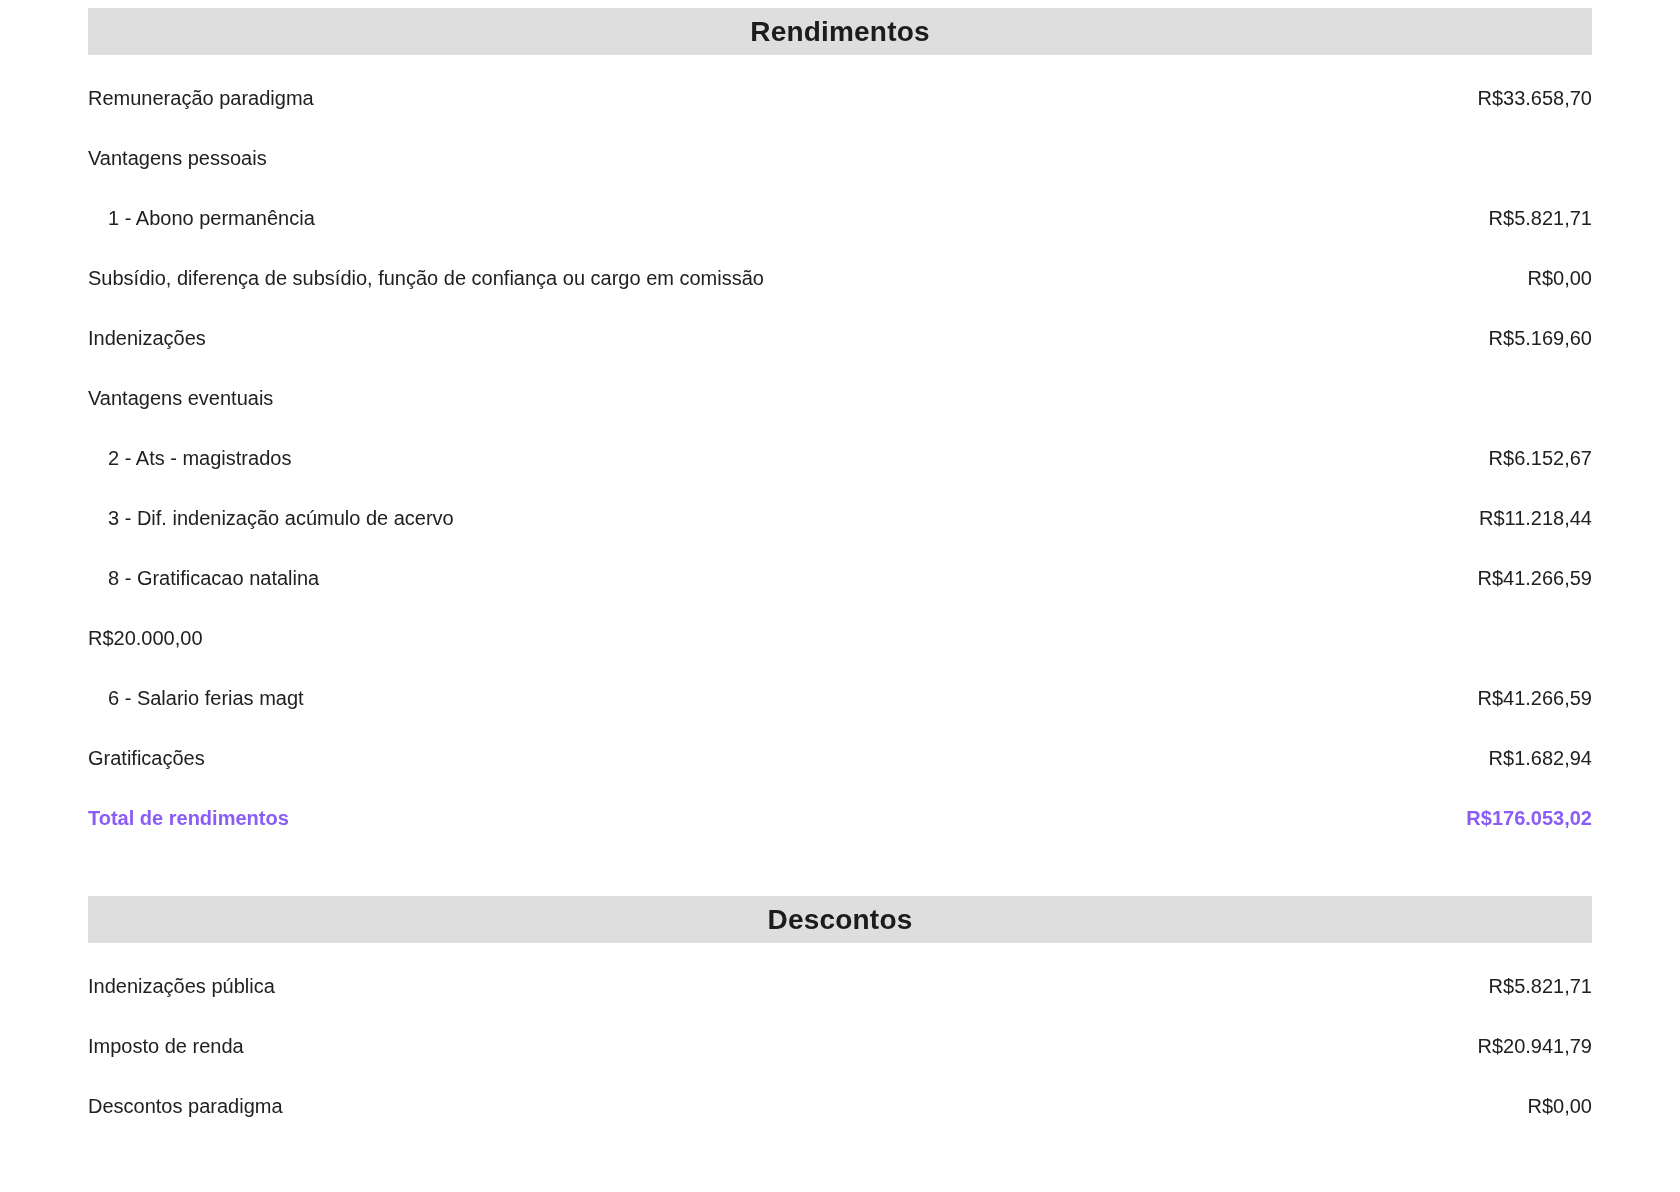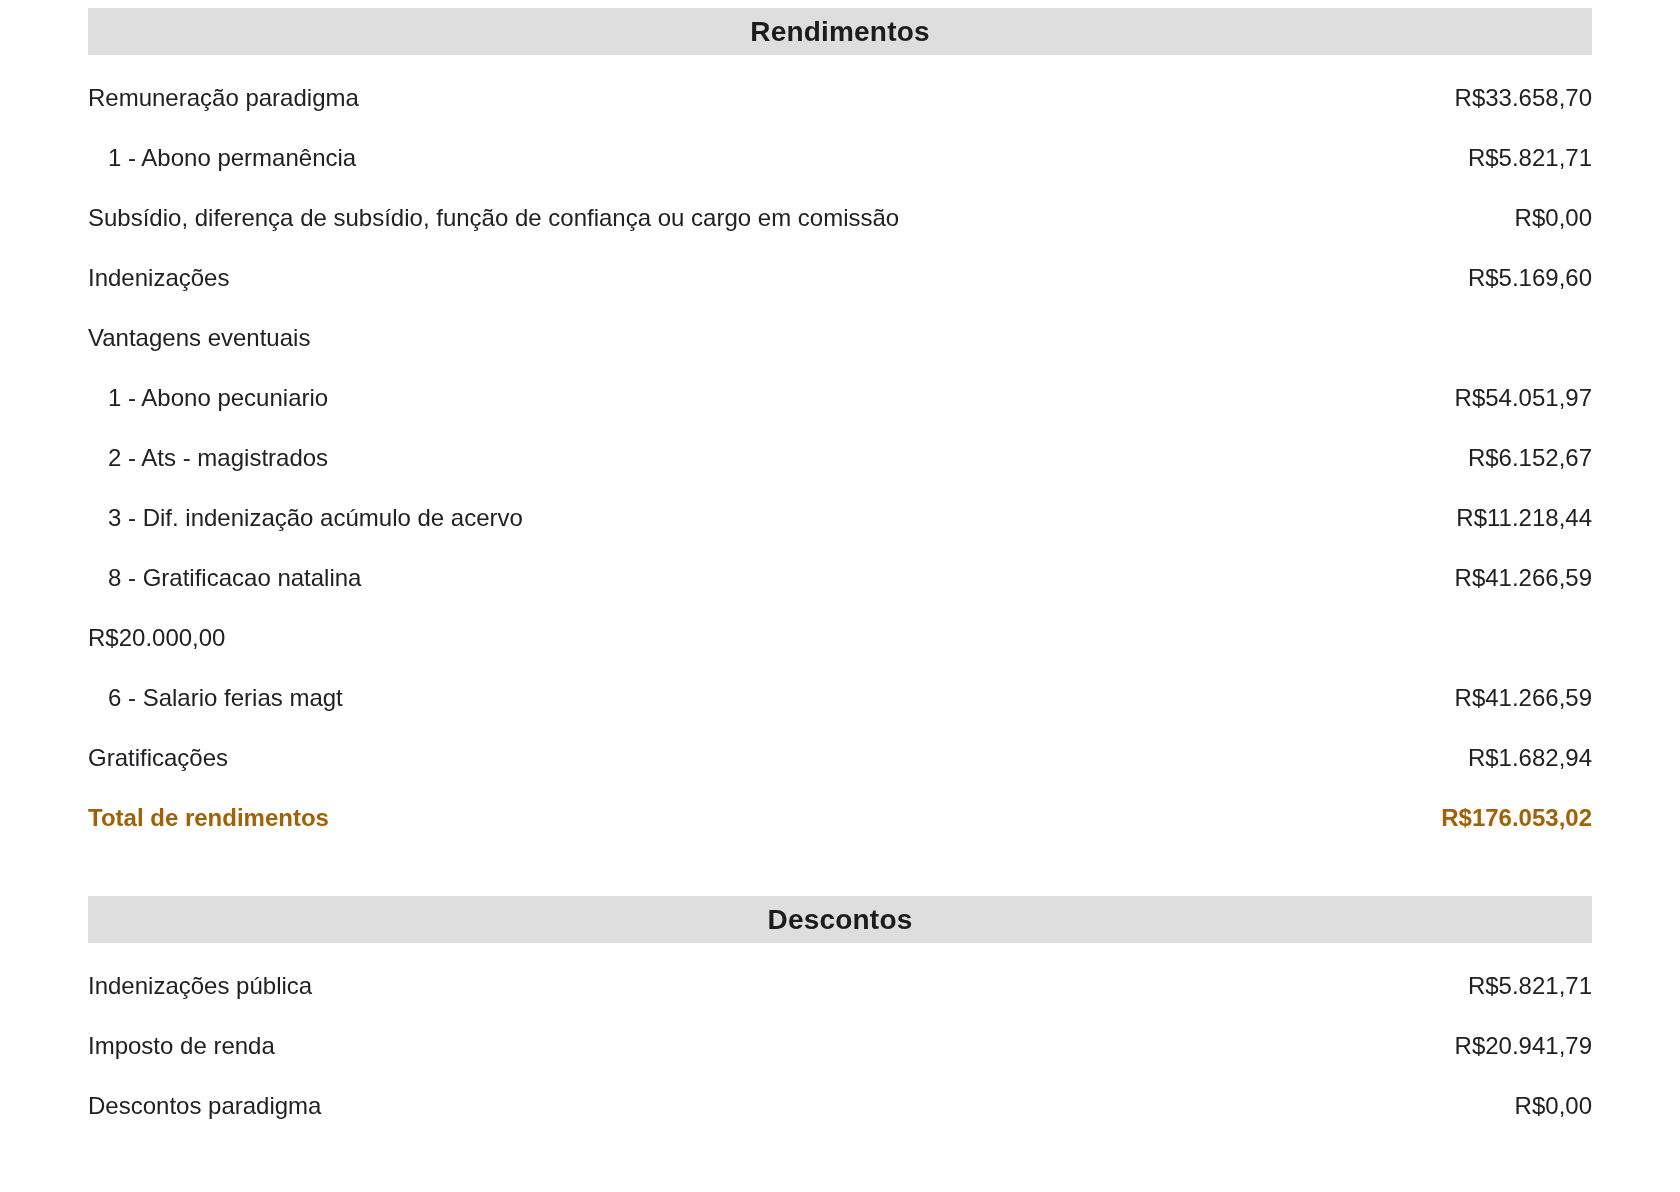--- a/index.html
+++ b/index.html
@@ -34,53 +34,57 @@
     letter-spacing: 0.2px;
   }
   .rows {
     margin-top: 13px;
   }
   .row {
     height: 60px;
     display: flex;
     align-items: center;
     justify-content: space-between;
-    font-size: 24px;
+    font-size: 20px;
     color: #202124;
   }
   .row .label {
     white-space: nowrap;
   }
   .row .value {
     white-space: nowrap;
     text-align: right;
   }
   .row.indent .label {
     padding-left: 20px;
   }
   .row.bold .label,
   .row.bold .value {
     font-weight: 700;
-    color: #a16207;
+    color: #8b5cf6;
     text-align: right;
   }
 </style>
 </head>
 <body>
 
 <div class="page">
   <div id="sections-root">
   <div class="section">
     <div class="section-header">Rendimentos</div>
     <div class="rows">
   <div class="row">
     <span class="label">Remuneração paradigma</span>
     <span class="value">R$33.658,70</span>
   </div>
 
+  <div class="row">
+    <span class="label">Vantagens pessoais</span>
+    <span class="value"></span>
+  </div>
 
   <div class="row indent">
     <span class="label">1 - Abono permanência</span>
     <span class="value">R$5.821,71</span>
   </div>
 
   <div class="row">
     <span class="label">Subsídio, diferença de subsídio, função de confiança ou cargo em comissão</span>
     <span class="value">R$0,00</span>
   </div>
@@ -88,24 +92,20 @@
   <div class="row">
     <span class="label">Indenizações</span>
     <span class="value">R$5.169,60</span>
   </div>
 
   <div class="row">
     <span class="label">Vantagens eventuais</span>
     <span class="value"></span>
   </div>
 
-  <div class="row indent">
-    <span class="label">1 - Abono pecuniario</span>
-    <span class="value">R$54.051,97</span>
-  </div>
 
   <div class="row indent">
     <span class="label">2 - Ats - magistrados</span>
     <span class="value">R$6.152,67</span>
   </div>
 
   <div class="row indent">
     <span class="label">3 - Dif. indenização acúmulo de acervo</span>
     <span class="value">R$11.218,44</span>
   </div>

